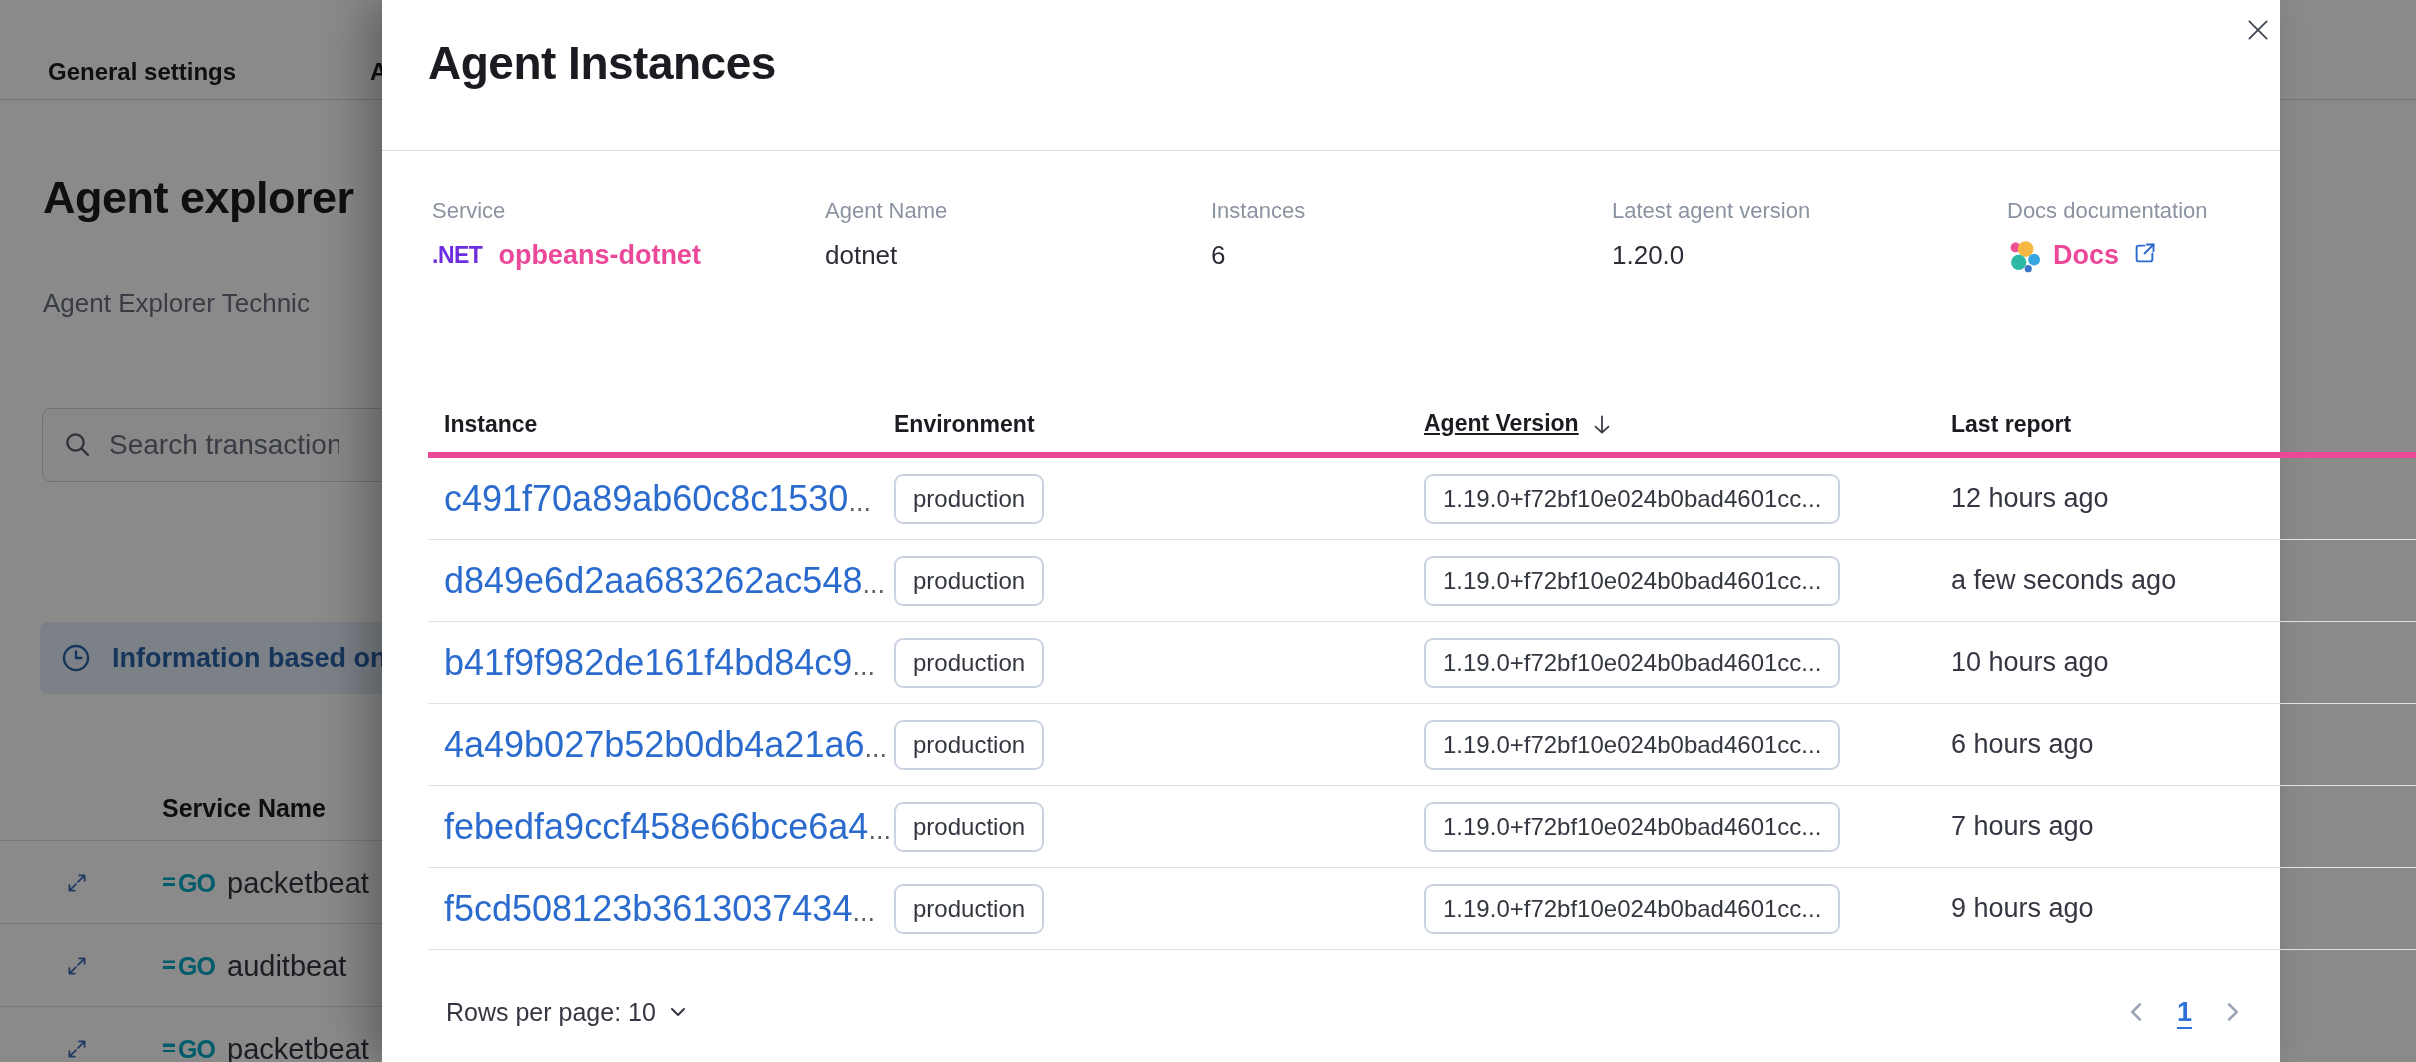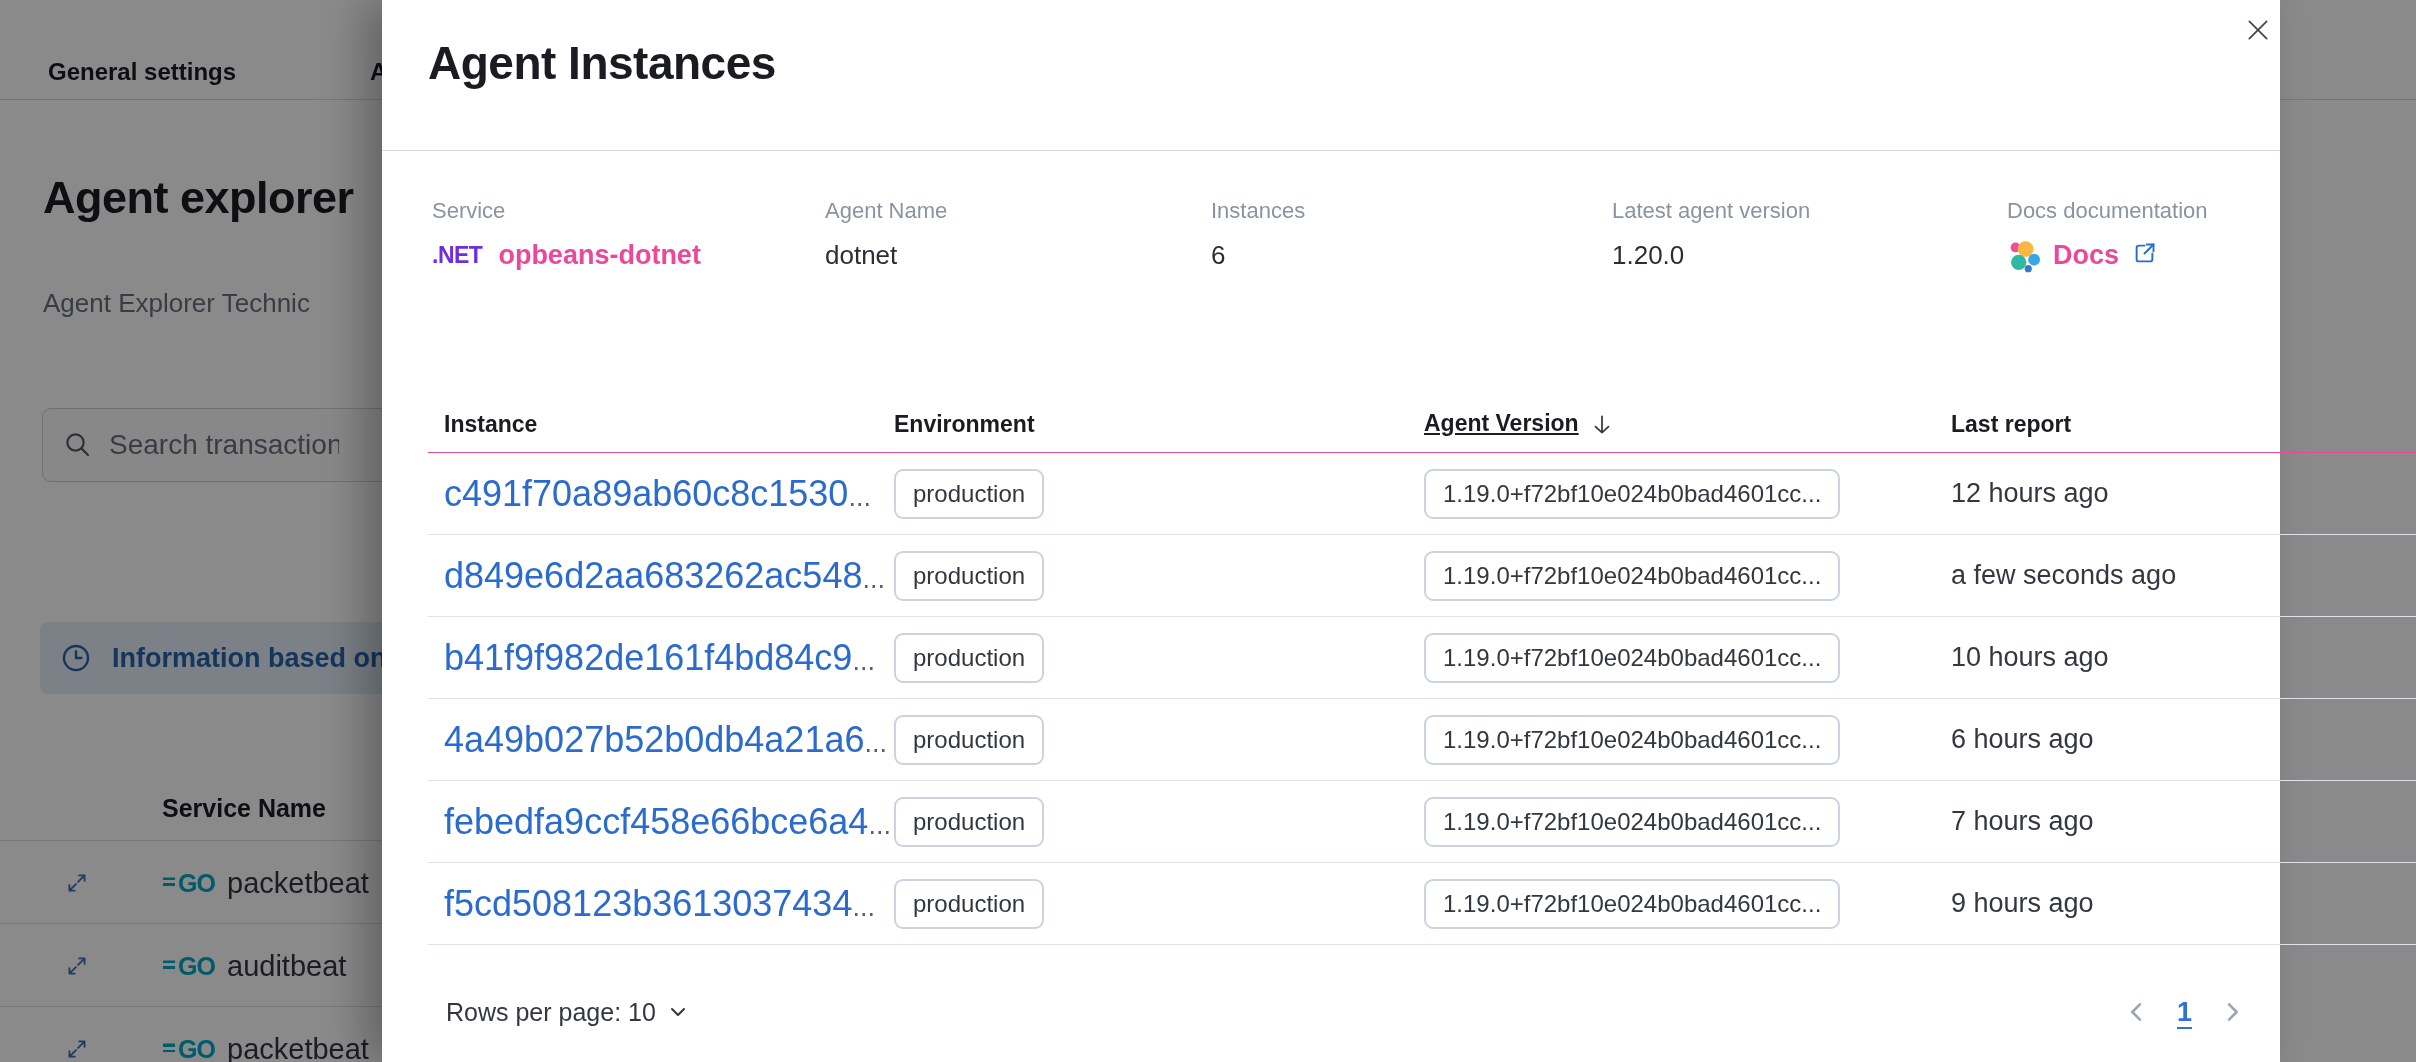--- a/index.html
+++ b/index.html
@@ -49,21 +49,21 @@
   .sum-col{flex:0 0 auto;}
   .sum-w1{width:393px;} .sum-w2{width:386px;} .sum-w3{width:401px;} .sum-w4{width:395px;}
   .sum-label{font-size:22px;color:#8b93a1;margin-bottom:16px;}
   .sum-value{font-size:26px;color:#2b2e36;display:flex;align-items:center;}
   .dotnet{color:#6f2de0;font-weight:600;font-size:23px;margin-right:16px;letter-spacing:-0.5px;}
   a.link{color:#ec4899;font-weight:600;text-decoration:none;font-size:27px;cursor:pointer;}
   .docs-wrap{display:flex;align-items:flex-start;gap:12px;}
 
   table.grid{position:absolute;left:46px;top:396px;width:1942px;border-collapse:collapse;table-layout:fixed;}
   .grid th{font-size:23px;font-weight:700;color:#1a1c21;text-align:left;padding:0 0 0 16px;height:56px;
-           border-bottom:1px solid #ec4899;white-space:nowrap;}
+           border-bottom:6px solid #ec4899;white-space:nowrap;}
   .grid td{height:81px;padding:0 0 0 16px;border-bottom:1px solid #dde2ec;vertical-align:middle;white-space:nowrap;}
   .grid .c1{width:434px;} .grid .c2{width:514px;} .grid .c3{width:511px;text-decoration:underline;} .grid .c4{width:483px;}
   a.id-link{color:#2a6bcd;font-weight:500;font-size:36px;text-decoration:none;cursor:pointer;}
   .ell{color:#5a5f6b;font-size:27px;}
   .badge{display:inline-flex;align-items:center;height:46px;padding:0 17px;background:#fff;
          border:2px solid #ccd3e0;border-radius:9px;font-size:24px;color:#33373f;}
   .vbadge{max-width:444px;overflow:hidden;}
   .lastrep{font-size:27px;color:#343741;}
   .sort-arrow{vertical-align:middle;margin-left:10px;}
 

